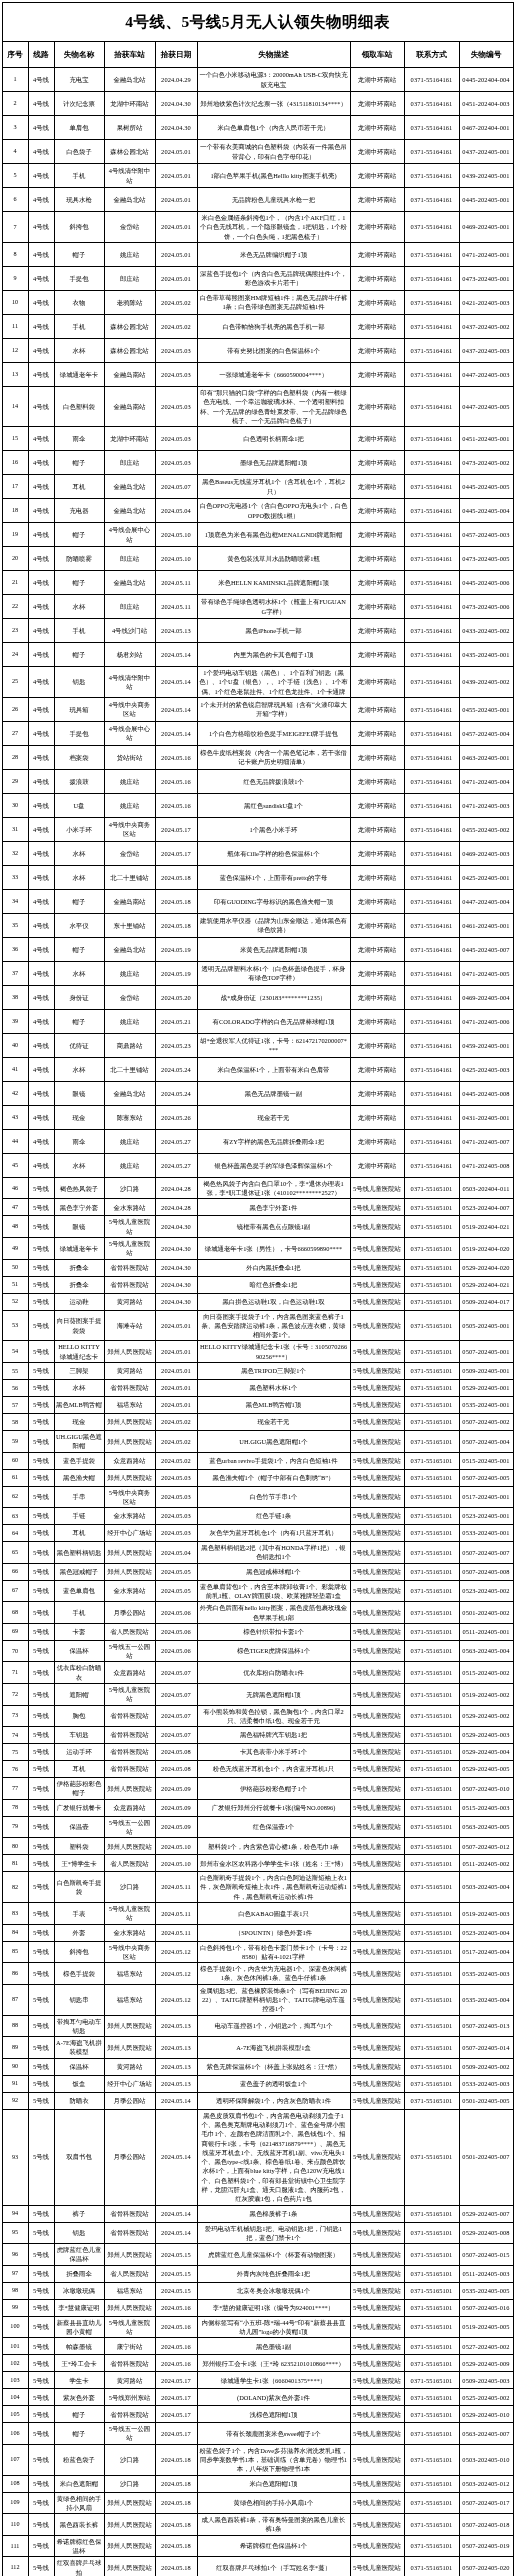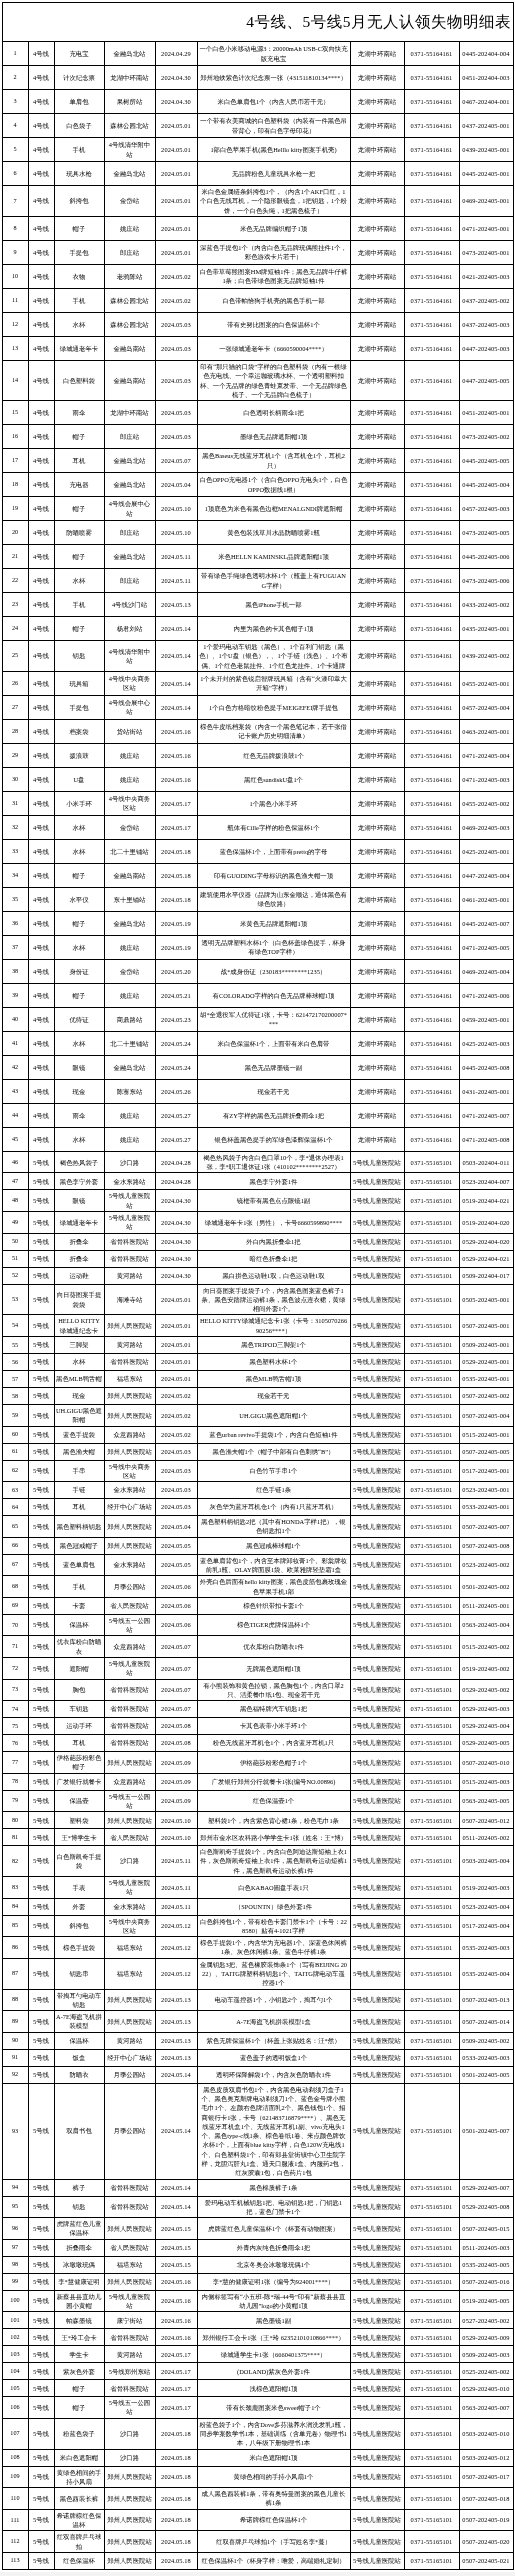--- a/index.html
+++ b/index.html
@@ -1,20 +1,20 @@
 <!DOCTYPE html>
 <html style="font-size:8.2px"><head>
 <meta charset="utf-8">
 <style>
   html, body { margin: 0; padding: 0; background: #f4f4f4; }
   body { font-family: "Liberation Serif", "DejaVu Serif", serif; color: #000; }
   .sheet { width: 515px; background: #fff; margin: 0 auto; padding: 2.1px 1.5px; box-sizing: border-box; }
   table { border-collapse: collapse; table-layout: fixed; width: 512px; border: 1px solid #000; }
   th, td { border: 0.5px solid #000; text-align: center; vertical-align: middle; padding: 1px 1.5px; word-break: break-all; }
-  .title-cell { height: 36px; font-size: 15.5px; font-weight: normal; letter-spacing: 0.5px; text-align: right; }
+  .title-cell { height: 36px; font-size: 15.5px; font-weight: bold; letter-spacing: 0.5px; }
   thead th.colhead { height: 23px; font-size: 7.7px; font-weight: bold; }
   tbody td { font-size: 6.4px; line-height: 1.45; }
   tr.s1 { height: 24px; }
   tr.s2 { height: 17px; }
   td.c0 { font-size: 6.2px; }
   td.c4, td.c7, td.c8 { font-family: "Liberation Serif", "DejaVu Serif", serif; letter-spacing: 0.1px; }
 </style>
 </head>
 <body>
 
@@ -28,20 +28,31 @@
         <col style="width:42px">
         <col style="width:153px">
       <col style="width:54px">
         <col style="width:55px">
         <col style="width:54px">
     </colgroup>
     <thead>
       <tr>
         <th class="title-cell" colspan="9">4号线、5号线5月无人认领失物明细表</th>
       </tr>
+      <tr id="header-row">
+          <th class="colhead">序号</th>
+          <th class="colhead">线路</th>
+          <th class="colhead">失物名称</th>
+          <th class="colhead">拾获车站</th>
+          <th class="colhead">拾获日期</th>
+          <th class="colhead">失物描述</th>
+          <th class="colhead">领取车站</th>
+          <th class="colhead">联系方式</th>
+          <th class="colhead">失物编号</th>
+        </tr>
     </thead>
     <tbody id="table-body">
         <tr class="s1">
           <td class="c0">1</td>
           <td class="c1">4号线</td>
           <td class="c2">充电宝</td>
           <td class="c3">金融岛北站</td>
           <td class="c4">2024.04.29</td>
           <td class="c5">一个白色小米移动电源3：20000mAh USB-C双向快充版充电宝</td>
           <td class="c6">龙湖中环南站</td>

